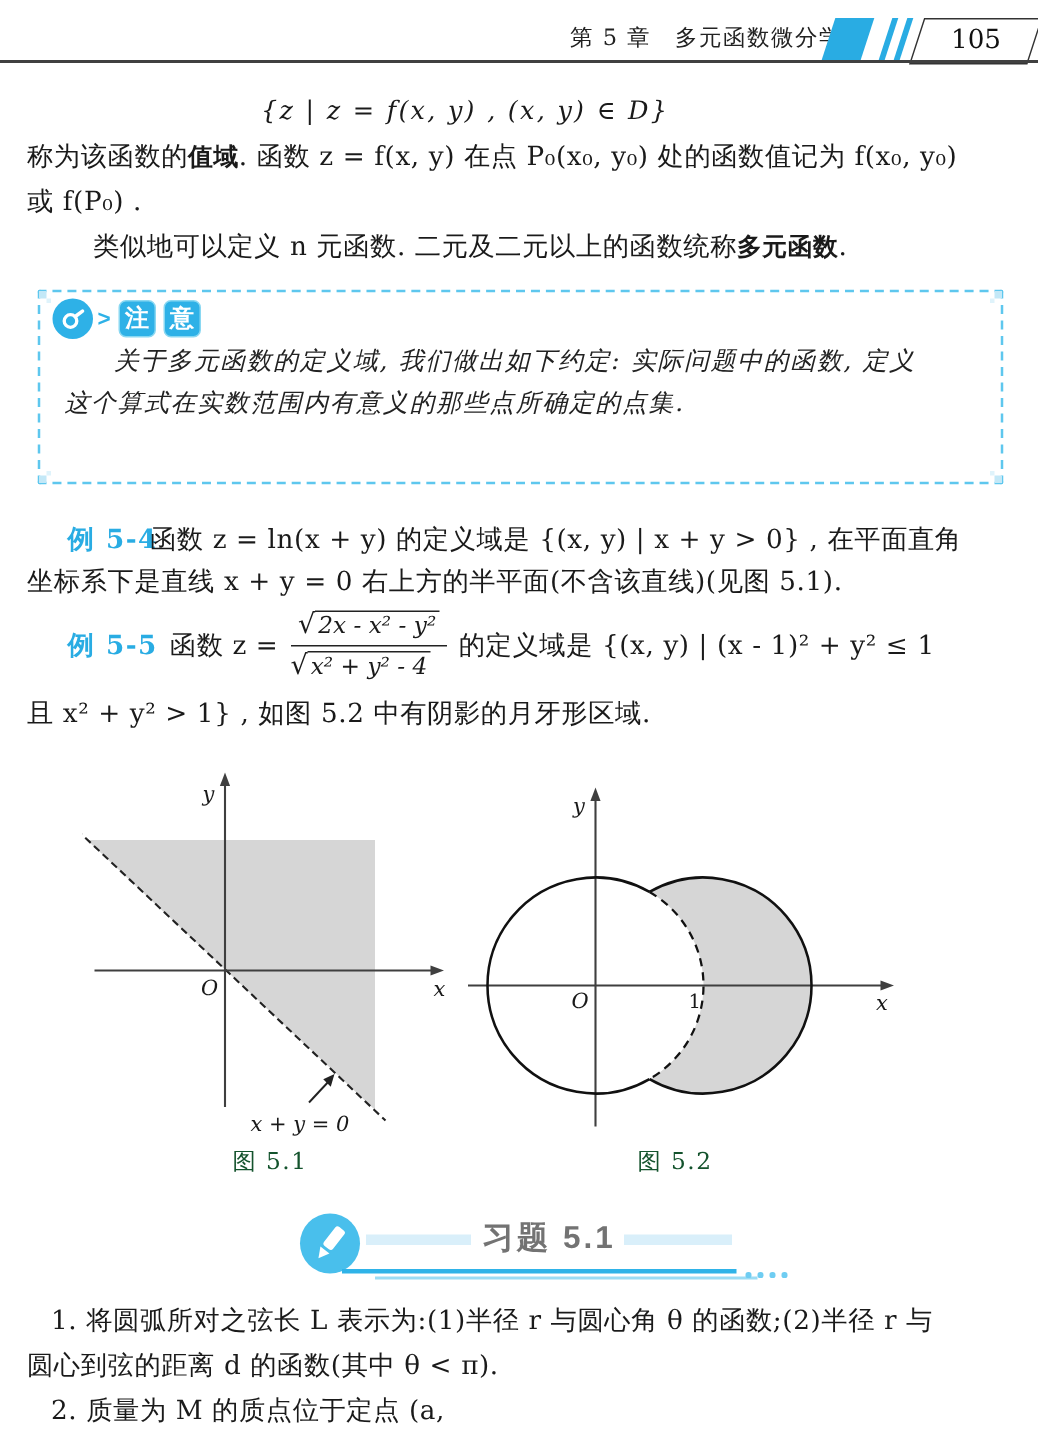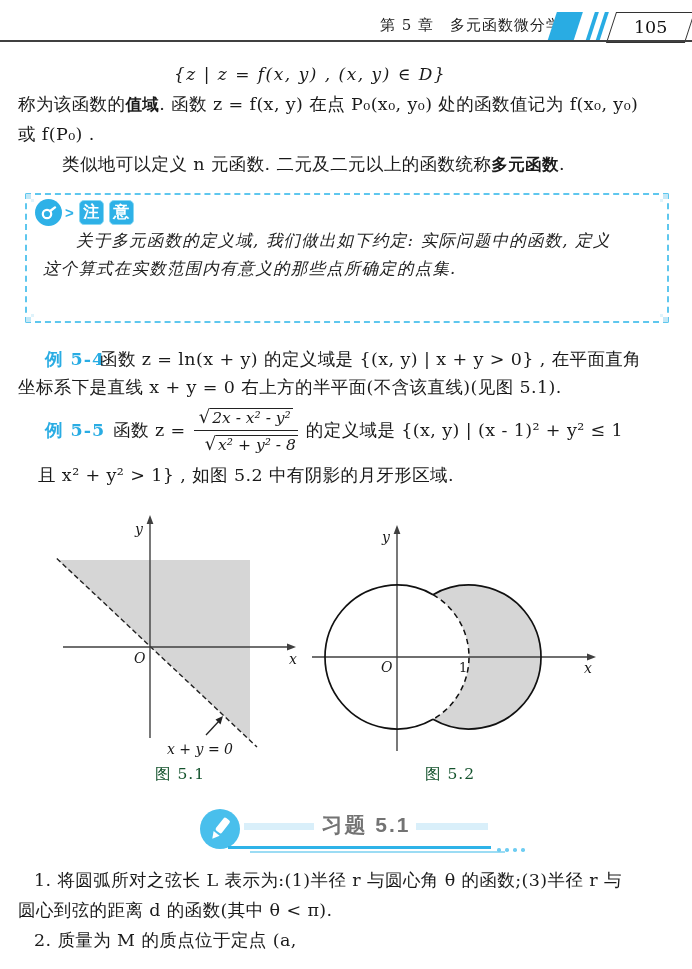--- a/index.html
+++ b/index.html
@@ -35,21 +35,21 @@
   .corner{width:5px;height:5px;background:#c3e8f7;}
   .corner:after{content:"";position:absolute;width:3px;height:3px;background:#dff3fb;}
   .c-tl{left:-1px;top:-1px;} .c-tl:after{left:5px;top:5px;}
   .c-tr{right:-1px;top:-1px;} .c-tr:after{right:5px;top:5px;}
   .c-bl{left:-1px;bottom:-1px;} .c-bl:after{left:5px;bottom:5px;}
   .c-br{right:-1px;bottom:-1px;} .c-br:after{right:5px;bottom:5px;}
 
   
   .exlabel{color:#29ace3;font-weight:bold;font-size:17.5px;letter-spacing:1px;}
   .ex55row{left:45px;top:404px;height:52px;display:flex;align-items:center;gap:8px;font-size:17px;}
-  .frac{display:inline-flex;flex-direction:column;align-items:flex-end;font-size:15.5px;font-style:italic;}
+  .frac{display:inline-flex;flex-direction:column;align-items:flex-start;font-size:15.5px;font-style:italic;}
   .frac .num{border-bottom:1.5px solid #222;padding:0 5px 3px 5px;}
   .frac .den{padding-top:2px;}
   .radsym{font-style:normal;font-size:18px;}
   .radicand{border-top:1.4px solid #222;padding:0 2px;}
 
   
   svg text{font-family:"DejaVu Serif","Liberation Serif",serif;font-style:italic;font-size:14px;fill:#1a1a1a;}
   svg text.upright{font-style:normal;font-size:13px;}
   .caption{width:100px;text-align:center;color:#14532d;font-size:15.5px;letter-spacing:1px;}
 
@@ -109,25 +109,25 @@
 
   <div class="abs exlabel nowrap" style="left:45px;top:347px;">例 5-4</div>
   <div class="abs bodyline nowrap" style="left:100px;top:347px;">函数 z = ln(x + y) 的定义域是 {(x, y) | x + y &gt; 0} , 在平面直角</div>
   <div class="abs bodyline nowrap" style="left:18px;top:375px;">坐标系下是直线 x + y = 0 右上方的半平面(不含该直线)(见图 5.1).</div>
 
   <div class="abs ex55row nowrap">
     <span class="exlabel">例 5-5</span>
     <span class="bodyline">函数 z =</span>
     <span class="frac">
       <span class="num"><span class="radsym">√</span><span class="radicand">2x - x² - y²</span></span>
-      <span class="den"><span class="radsym">√</span><span class="radicand">x² + y² - 8</span></span>
+      <span class="den"><span class="radsym">√</span><span class="radicand">x² + y² - 4</span></span>
     </span>
     <span class="bodyline">的定义域是 {(x, y) | (x - 1)² + y² ≤ 1</span>
   </div>
-  <div class="abs bodyline nowrap" style="left:18px;top:463px;margin-left:20px;">且 x² + y² &gt; 1} , 如图 5.2 中有阴影的月牙形区域.</div>
+  <div class="abs bodyline nowrap" style="left:18px;top:463px;">且 x² + y² &gt; 1} , 如图 5.2 中有阴影的月牙形区域.</div>
 
   <svg class="abs" style="left:55px;top:512px;" width="250" height="248" viewBox="0 0 250 248">
     <polygon points="3,48 195,48 195,228" fill="#d6d6d6"></polygon>
     <line x1="-4" y1="41" x2="202" y2="235" stroke="#222" stroke-width="1.4" stroke-dasharray="5,3"></line>
     <line x1="8" y1="135" x2="234" y2="135" stroke="#3f3f3f" stroke-width="1.4"></line>
     <polygon points="241,135 232,131.6 232,138.4" fill="#3f3f3f"></polygon>
     <line x1="95" y1="10" x2="95" y2="226" stroke="#3f3f3f" stroke-width="1.4"></line>
     <polygon points="95,3 91.6,12 98.4,12" fill="#3f3f3f"></polygon>
     <line x1="151" y1="223" x2="165" y2="208" stroke="#222" stroke-width="1.3"></line>
     <polygon points="168,204 160.5,207.5 165.5,212.5" fill="#222"></polygon>
@@ -165,17 +165,17 @@
   <div class="abs exc-band" style="left:244px;width:70px;"></div>
   <div class="abs exc-band" style="left:416px;width:72px;"></div>
   <div class="abs exc-title nowrap">习题 5.1</div>
   <div class="abs exc-line1"></div>
   <div class="abs exc-line2"></div>
   <div class="abs dot" style="left:497px;"></div>
   <div class="abs dot" style="left:505px;"></div>
   <div class="abs dot" style="left:513px;"></div>
   <div class="abs dot" style="left:521px;"></div>
 
-  <div class="abs bodyline nowrap" style="left:18px;top:868px;text-indent:16px;">1. 将圆弧所对之弦长 L 表示为:(1)半径 r 与圆心角 θ 的函数;(3)半径 r 与</div>
+  <div class="abs bodyline nowrap" style="left:18px;top:868px;text-indent:16px;">1. 将圆弧所对之弦长 L 表示为:(1)半径 r 与圆心角 θ 的函数;(2)半径 r 与</div>
   <div class="abs bodyline nowrap" style="left:18px;top:898px;">圆心到弦的距离 d 的函数(其中 θ &lt; π).</div>
   <div class="abs bodyline nowrap" style="left:18px;top:928px;text-indent:16px;">2. 质量为 M 的质点位于定点 (a,</div>
 
 </div>
 
 </body></html>

